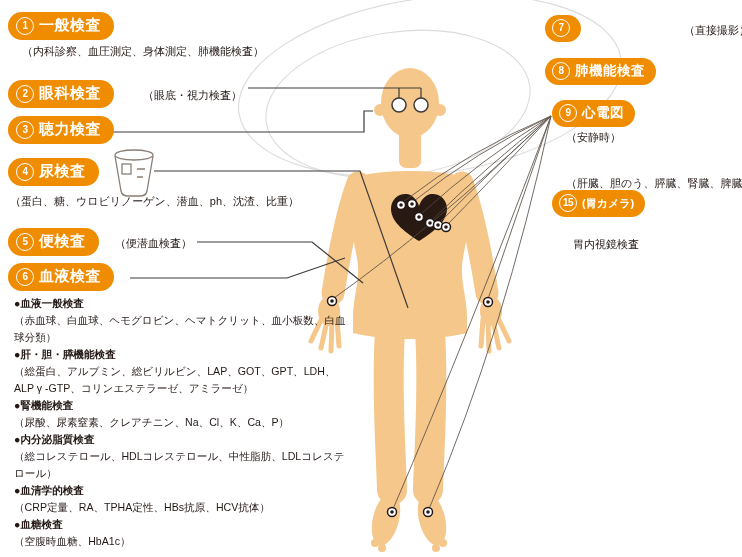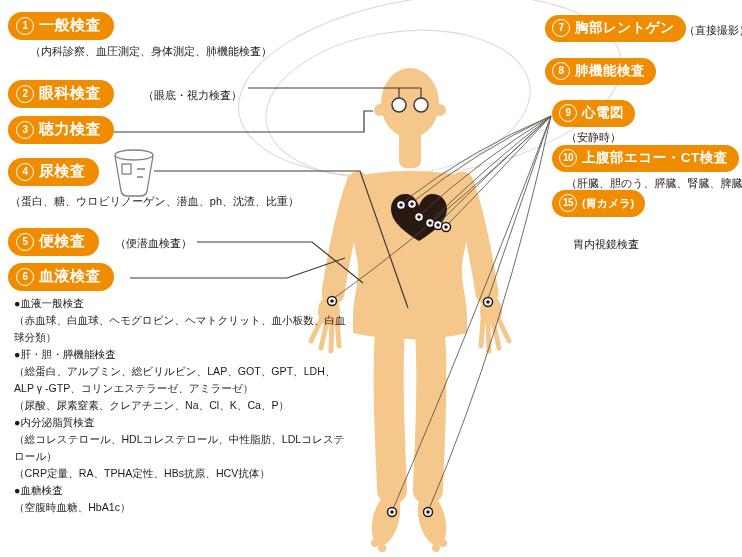--- a/index.html
+++ b/index.html
@@ -18,21 +18,21 @@
     display:flex;align-items:center;justify-content:center;
     font-size:10px;letter-spacing:-0.5px;line-height:1;flex:0 0 auto;font-weight:bold;
   }
   .pill.small{font-size:13.5px;padding:4px 11px 5px 7px;}
   .pill .suffix{font-size:11px;font-weight:bold;letter-spacing:0;}
   .desc{position:absolute;font-size:11px;color:#231815;white-space:nowrap;letter-spacing:0;}
   .blood{
     position:absolute;left:14px;top:295px;width:338px;
     font-size:10.6px;line-height:17px;color:#231815;letter-spacing:0;
   }
-  .blood .bt-title{font-weight:normal;}
+  .blood .bt-title{font-weight:bold;}
 </style>
 </head>
 <body>
 
 <div class="canvas">
 
   <svg class="figure-svg" width="742" height="557" viewBox="0 0 742 557">
 
     <g fill="none" stroke="#DBDBDB" stroke-width="1.1">
       <ellipse cx="430" cy="86" rx="193" ry="88" transform="rotate(-8 430 86)"></ellipse>
@@ -147,21 +147,21 @@
       <ellipse cx="134" cy="155" rx="19" ry="5"></ellipse>
       <rect x="122" y="164" width="9" height="10" fill="none"></rect>
       <path d="M137,169 L145,169 M137,177 L143,177" fill="none"></path>
     </g>
   </svg>
 
   <div class="pill" style="left:8px;top:12px">
     <span class="num">1</span>
     <span>一般検査</span>
   </div>
-  <div class="desc" style="left:30px;top:44px">（内科診察、血圧測定、身体測定、肺機能検査）</div>
+  <div class="desc" style="left:22px;top:44px">（内科診察、血圧測定、身体測定、肺機能検査）</div>
 
   <div class="pill" style="left:8px;top:80px">
     <span class="num">2</span>
     <span>眼科検査</span>
   </div>
   <div class="desc" style="left:143px;top:88px">（眼底・視力検査）</div>
 
   <div class="pill" style="left:8px;top:116px">
     <span class="num">3</span>
     <span>聴力検査</span>
@@ -182,49 +182,46 @@
   <div class="pill" style="left:8px;top:263px">
     <span class="num">6</span>
     <span>血液検査</span>
   </div>
 
   <div class="blood">
     <div class="bt-title">●血液一般検査</div>
     <div>（赤血球、白血球、ヘモグロビン、ヘマトクリット、血小板数、白血球分類）</div>
     <div class="bt-title">●肝・胆・膵機能検査</div>
     <div>（総蛋白、アルブミン、総ビリルビン、LAP、GOT、GPT、LDH、ALP γ -GTP、コリンエステラーゼ、アミラーゼ）</div>
+    <div class="bt-title">●腎機能検査</div>
     <div>（尿酸、尿素窒素、クレアチニン、Na、Cl、K、Ca、P）</div>
     <div class="bt-title">●内分泌脂質検査</div>
     <div>（総コレステロール、HDLコレステロール、中性脂肪、LDLコレステロール）</div>
+    <div class="bt-title">●血清学的検査</div>
     <div>（CRP定量、RA、TPHA定性、HBs抗原、HCV抗体）</div>
     <div class="bt-title">●血糖検査</div>
     <div>（空腹時血糖、HbA1c）</div>
   </div>
 
   <div class="pill small" style="left:545px;top:15px">
     <span class="num">7</span>
-    <span>胸部レントゲン</span>
   </div>
   <div class="desc" style="left:684px;top:23px">（直接撮影）</div>
 
   <div class="pill small" style="left:545px;top:58px">
     <span class="num">8</span>
     <span>肺機能検査</span>
   </div>
 
   <div class="pill small" style="left:552px;top:100px">
     <span class="num">9</span>
     <span>心電図</span>
   </div>
   <div class="desc" style="left:566px;top:130px">（安静時）</div>
 
-  <div class="pill small" style="left:552px;top:145px">
-    <span class="num">10</span>
-    <span>上腹部エコー・CT検査</span>
-  </div>
   <div class="desc" style="left:566px;top:176px">（肝臓、胆のう、膵臓、腎臓、脾臓）</div>
 
   <div class="pill small" style="left:552px;top:190px">
     <span class="num">15</span>
     <span class="suffix">(胃カメラ)</span>
   </div>
   <div class="desc" style="left:573px;top:237px">胃内視鏡検査</div>
 
 </div>
 

